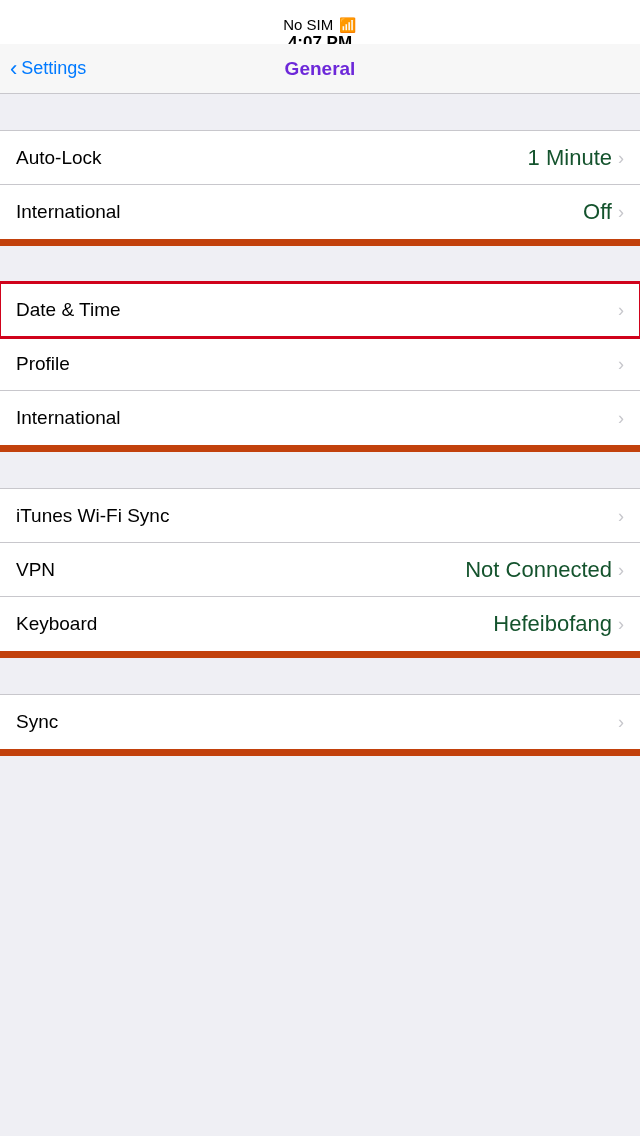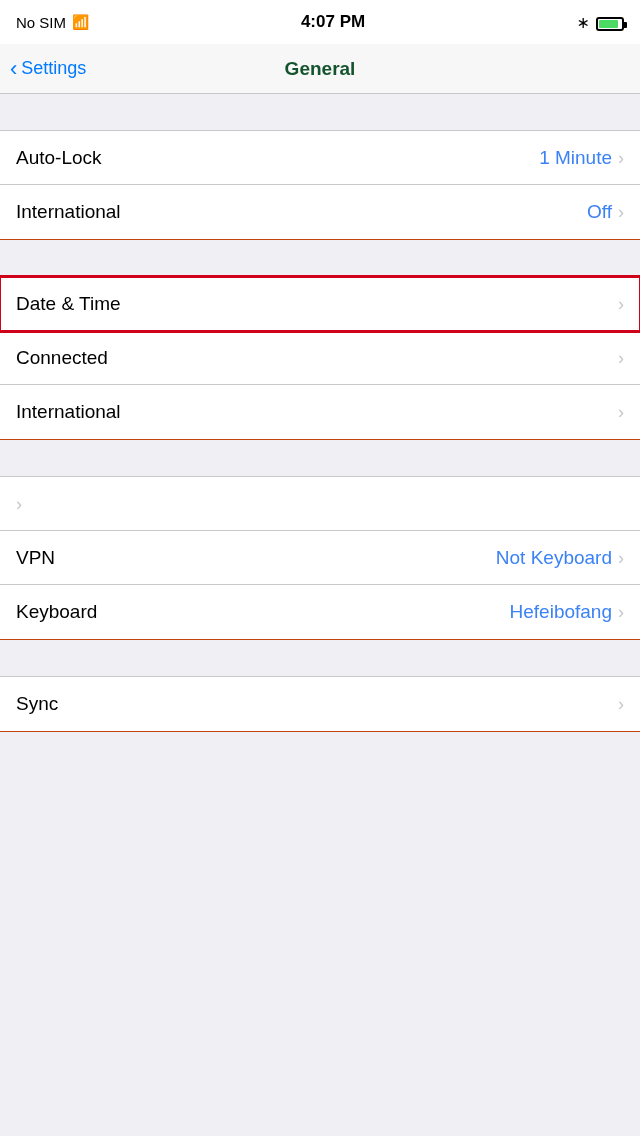--- a/index.html
+++ b/index.html
@@ -15,20 +15,21 @@
     
     .status-bar {
       background: #fff;
       height: 44px;
       display: flex;
       align-items: center;
       justify-content: space-between;
       padding: 16px 16px;
       font-size: 15px;
       font-weight: 500;
+      flex-direction: column;
     }
     .status-left { display: flex; align-items: center; gap: 6px; }
     .status-center { font-size: 17px; font-weight: 600; text-align: right; }
     .status-right { display: flex; align-items: center; gap: 6px; }
     .wifi-icon { font-size: 14px; }
     .battery-icon {
       display: inline-flex; align-items: center;
       border: 2px solid #000; border-radius: 3px;
       height: 14px; width: 28px; position: relative;
       padding: 1px;
@@ -69,34 +70,34 @@
       gap: 4px;
     }
     .nav-back-chevron {
       font-size: 22px;
       line-height: 1;
       color: #007aff;
     }
     .nav-title {
       font-size: 19px;
       font-weight: 700;
-      color: #14532d;
+      color: #6d28d9;
     }
 
     
     .section-gap {
       height: 36px;
       background: #efeff4;
     }
 
     
     .settings-group {
       background: #fff;
       border-top: 1px solid #c8c7cc;
-      border-bottom: 1px solid #c2410c;
+      border-bottom: 7px solid #c2410c;
     }
 
     .settings-row {
       display: flex;
       align-items: center;
       justify-content: space-between;
       height: 54px;
       padding: 0 16px;
       background: #fff;
       border-bottom: 1px solid #c8c7cc;
@@ -109,22 +110,22 @@
     .row-label {
       font-size: 19px;
       color: #000;
     }
     .row-right {
       display: flex;
       align-items: center;
       gap: 6px;
     }
     .row-value {
-      font-size: 19px;
-      color: #3b82f6;
+      font-size: 22px;
+      color: #14532d;
     }
     .chevron {
       color: #c7c7cc;
       font-size: 18px;
       line-height: 1;
     }
 
     
     .settings-row.highlighted {
       outline: 3px solid #d0021b;
@@ -179,44 +180,45 @@
 
 <div class="section-gap"></div>
 <div class="settings-group">
   <div class="settings-row highlighted">
     <span class="row-label">Date &amp; Time</span>
     <div class="row-right">
       <span class="chevron">›</span>
     </div>
   </div>
   <div class="settings-row">
-    <span class="row-label">Connected</span>
+    <span class="row-label">Profile</span>
     <div class="row-right">
       <span class="chevron">›</span>
     </div>
   </div>
   <div class="settings-row">
     <span class="row-label">International</span>
     <div class="row-right">
       <span class="chevron">›</span>
     </div>
   </div>
 </div>
 
 <div class="section-gap"></div>
 <div class="settings-group">
   <div class="settings-row">
+    <span class="row-label">iTunes Wi-Fi Sync</span>
     <div class="row-right">
       <span class="chevron">›</span>
     </div>
   </div>
   <div class="settings-row">
     <span class="row-label">VPN</span>
     <div class="row-right">
-      <span class="row-value">Not Keyboard</span>
+      <span class="row-value">Not Connected</span>
       <span class="chevron">›</span>
     </div>
   </div>
   <div class="settings-row">
     <span class="row-label">Keyboard</span>
     <div class="row-right">
       <span class="row-value">Hefeibofang</span>
       <span class="chevron">›</span>
     </div>
   </div>

